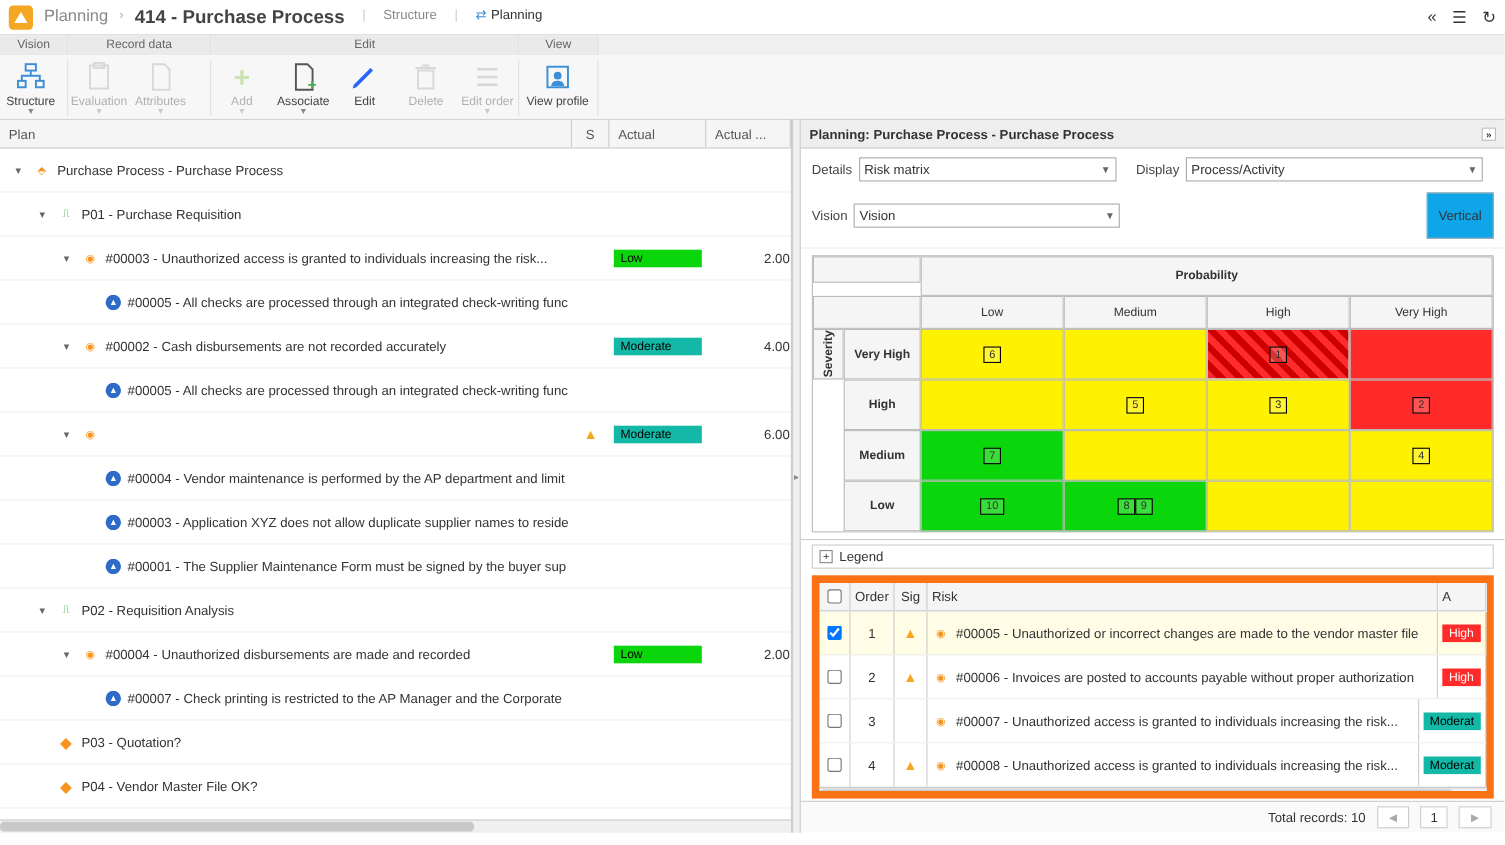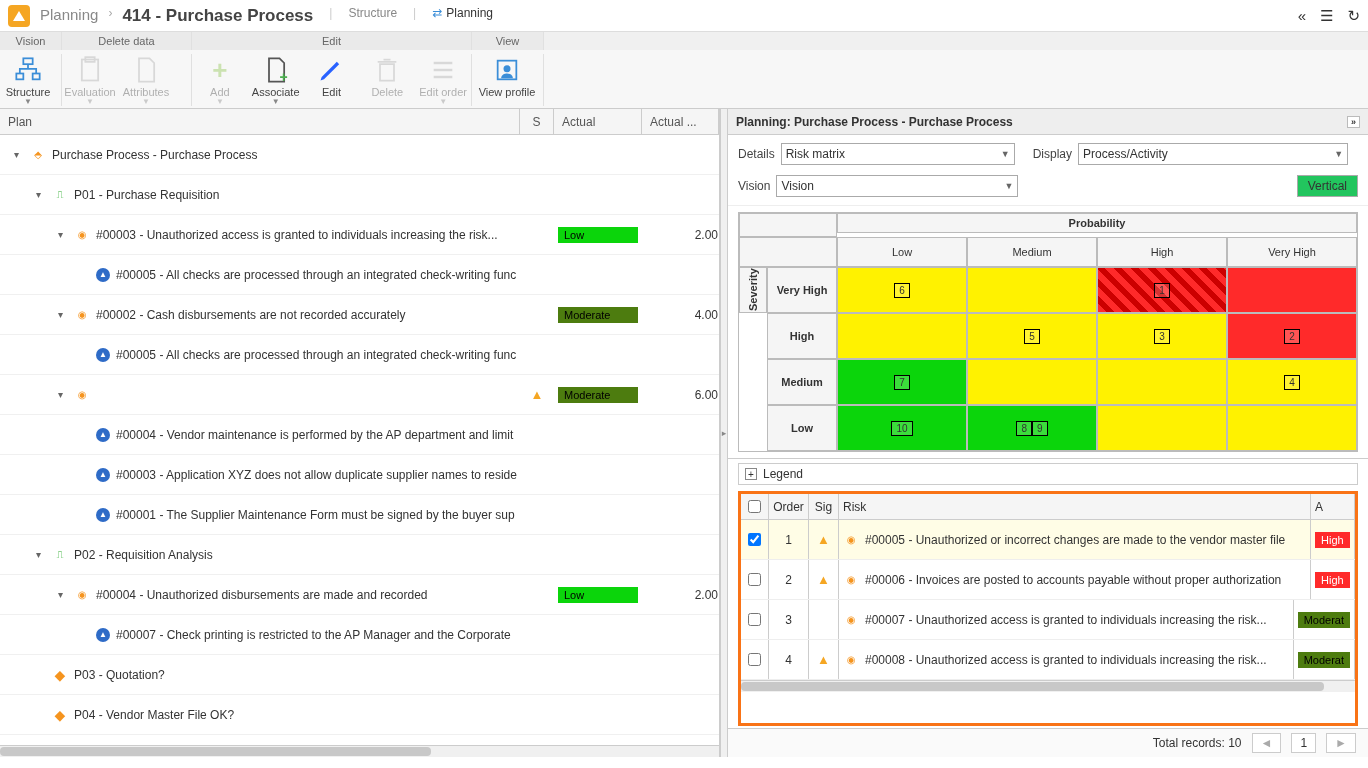--- a/index.html
+++ b/index.html
@@ -47,50 +47,50 @@
 .caret{width:10px;color:#666;cursor:pointer;font-size:10px}
 .indent{display:inline-block}
 .ic{width:16px;height:16px;display:inline-flex;align-items:center;justify-content:center;border-radius:3px;font-size:10px;flex-shrink:0}
 .ic-proc{color:#f5941f}
 .ic-act{color:#2bab2b}
 .ic-risk{color:#f5941f}
 .ic-ctrl{background:#2e6bc7;color:#fff;border-radius:50%;width:14px;height:14px;font-size:8px}
 .ic-q{color:#f5941f;font-size:14px}
 .badge{display:inline-block;padding:2px 6px;font-size:11px;width:100%;text-align:left}
 .b-low{background:#0bd50b;color:#000}
-.b-mod{background:#4d7c0f;color:#000}
+.b-mod{background:#14b8a6;color:#000}
 .b-high{background:#ff2a2a;color:#fff}
 .warn-ic{color:#f5a623;font-size:13px}
 .splitter{width:8px;background:#f0f0f0;border-left:1px solid #ccc;border-right:1px solid #ccc;display:flex;align-items:center;justify-content:center;color:#888;font-size:9px;cursor:col-resize}
 .right{flex:1;display:flex;flex-direction:column;overflow:hidden}
 .rhead{background:#eee;border-bottom:1px solid #ccc;height:26px;display:flex;align-items:center;padding:0 8px;font-weight:bold;color:#555}
 .rhead .expand{margin-left:auto;border:1px solid #bbb;padding:0 3px;font-size:9px;cursor:pointer;background:#fff}
 .rfilters{padding:8px 10px;display:flex;flex-wrap:wrap;gap:10px 18px;align-items:center;border-bottom:1px solid #eee}
 .fld{display:flex;align-items:center;gap:6px}
 .fld label{color:#444}
 .fld select,.fld .fake-select{border:1px solid #aaa;padding:2px 4px;background:#fff;height:22px}
 .sel-w1{width:234px}
 .sel-w2{width:270px}
 .sel-w3{width:242px}
-.vert-btn{margin-left:auto;border:1px solid #aaa;background:#22c55e;padding:3px 10px;cursor:pointer}
+.vert-btn{margin-left:auto;border:1px solid #aaa;background:#0ea5e9;padding:13px 10px;cursor:pointer}
 .matrix-wrap{padding:6px 10px;border-bottom:1px solid #ccc}
 .matrix{border:1px solid #bbb;display:grid;grid-template-columns:28px 70px repeat(4,1fr)}
 .mcell{border:1px solid #bbb;height:46px;display:flex;align-items:center;justify-content:center;position:relative;font-size:11px}
 .mhead{background:#f5f5f5;font-weight:normal;height:30px}
-.mtitle{grid-column:3/7;background:#f5f5f5;height:20px;font-weight:bold}
+.mtitle{grid-column:3/7;background:#f5f5f5;height:36px;font-weight:bold}
 .mside{background:#f5f5f5;font-weight:bold}
 .sev-label{writing-mode:vertical-rl;transform:rotate(180deg);background:#f5f5f5;font-weight:bold;grid-row:3/7}
 .c-green{background:#0bd50b}
 .c-yellow{background:#fff200}
 .c-red{background:#ff2a2a}
 .c-redh{background:repeating-linear-gradient(45deg,#ff2a2a,#ff2a2a 6px,#c00 6px,#c00 12px)}
 .mnum{border:1px solid #000;padding:1px 4px;background:rgba(255,255,255,.2);font-size:10px}
 .legend{border:1px solid #ccc;margin:4px 10px;padding:3px 6px;display:flex;align-items:center;gap:6px;color:#555}
 .legend .pls{border:1px solid #888;width:12px;height:12px;display:flex;align-items:center;justify-content:center;font-size:10px}
-.risk-table{margin:2px 10px;border:3px solid #f97316;flex:1;overflow:auto;position:relative}
+.risk-table{margin:2px 10px;border:7px solid #f97316;flex:1;overflow:auto;position:relative}
 .rt-head{display:flex;background:#f5f5f5;border-bottom:1px solid #ccc;height:26px;align-items:center;position:sticky;top:0}
 .rtc{border-right:1px solid #ccc;padding:0 4px;height:100%;display:flex;align-items:center;justify-content:flex-start}
 .rtc-cb{flex:0 0 28px;justify-content:center}
 .rtc-ord{flex:0 0 40px;justify-content:center}
 .rtc-sig{flex:0 0 30px;justify-content:center}
 .rtc-risk{flex:1}
 .rtc-a{flex:0 0 44px}
 .rt-row{display:flex;height:40px;align-items:center;border-bottom:1px solid #eee}
 .rt-row.sel{background:#fffde6}
 .rt-row .rtc-risk{gap:6px}
@@ -123,21 +123,21 @@
   <div class="header-actions">
     <span>«</span>
     <span>☰</span>
     <span>↻</span>
   </div>
 </div>
 
 <div class="ribbon">
   <div class="ribbon-tabs">
     <div class="ribbon-tab rt-vision">Vision</div>
-    <div class="ribbon-tab rt-record">Delete data</div>
+    <div class="ribbon-tab rt-record">Record data</div>
     <div class="ribbon-tab rt-edit">Edit</div>
     <div class="ribbon-tab rt-view">View</div>
   </div>
   <div class="ribbon-body">
     <div class="rgroup" style="width:62px">
       <div class="rbtn">
         <div class="ric">
             <svg class="svg-ic" viewBox="0 0 24 24">
               <rect x="8" y="2" width="8" height="5" fill="none" stroke="#3b8ed8" stroke-width="1.5"></rect>
               <rect x="2" y="15" width="6" height="5" fill="none" stroke="#3b8ed8" stroke-width="1.5"></rect>

